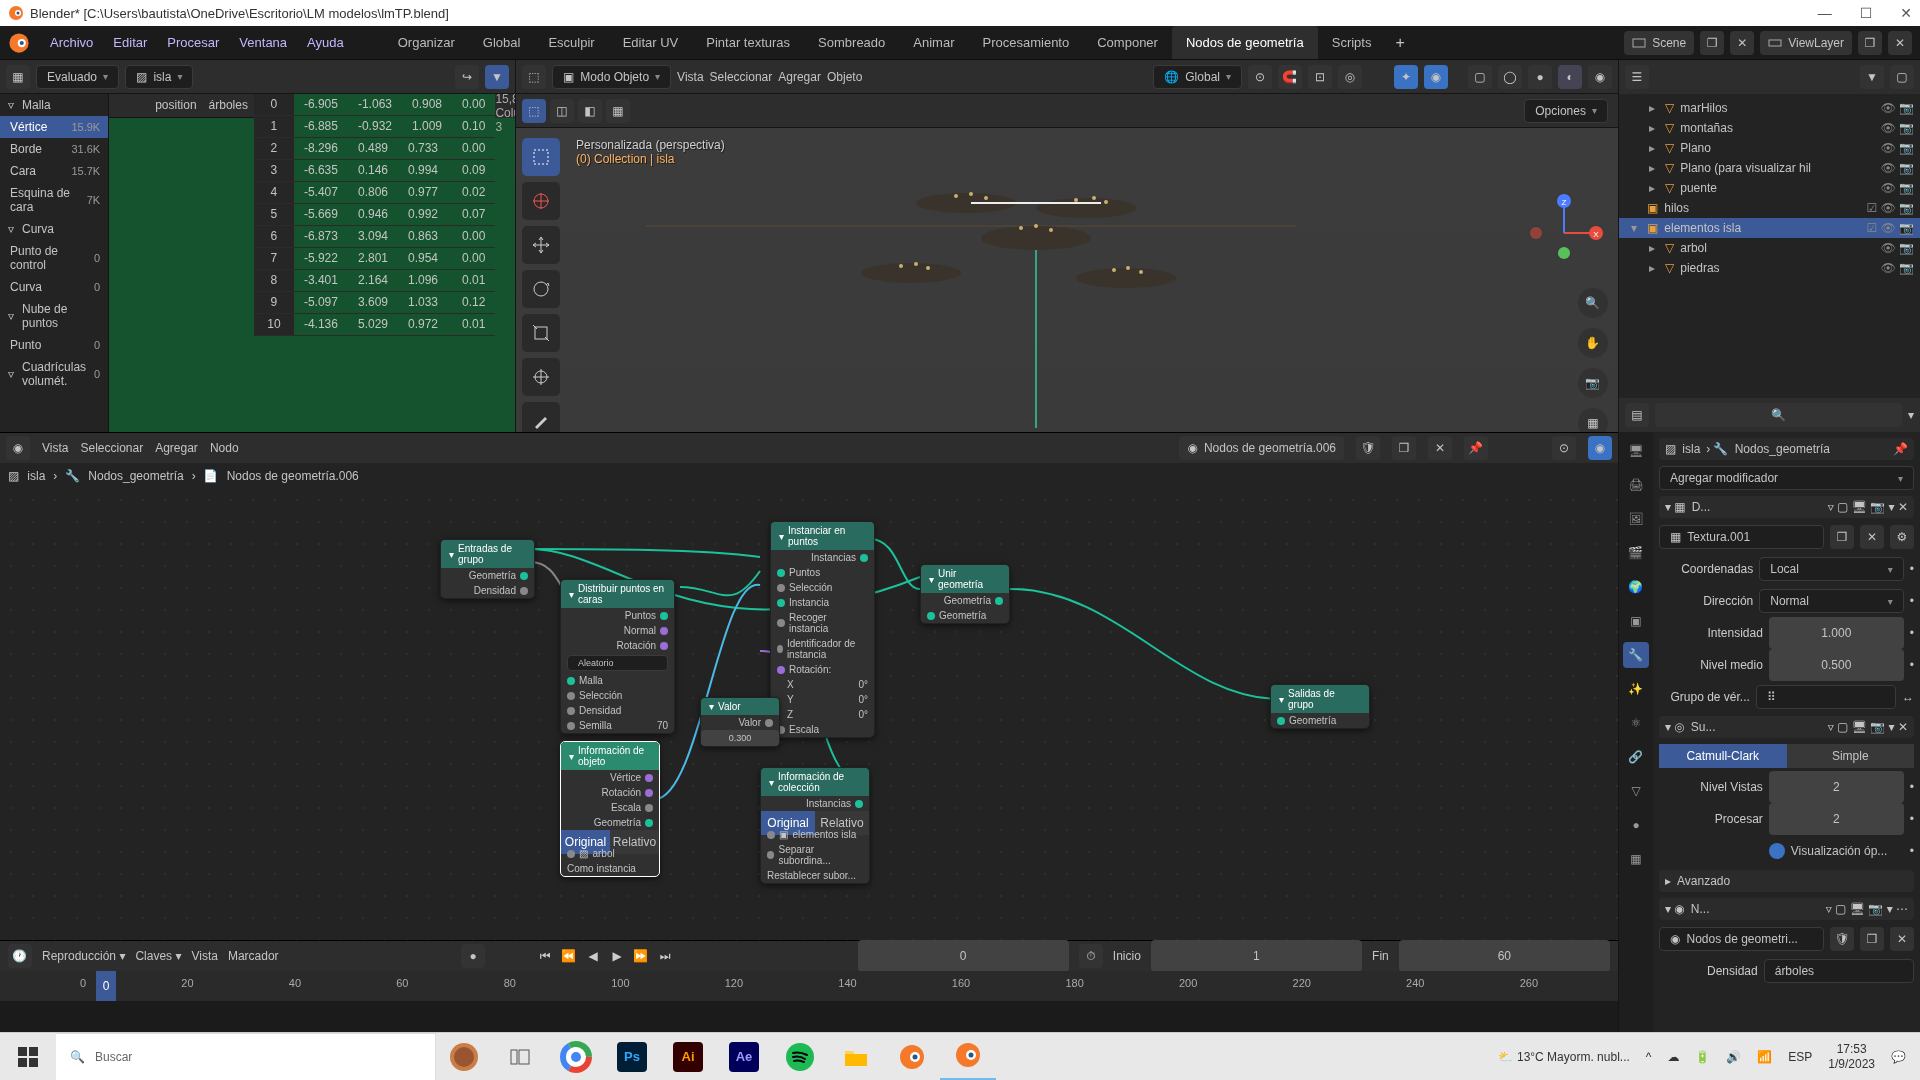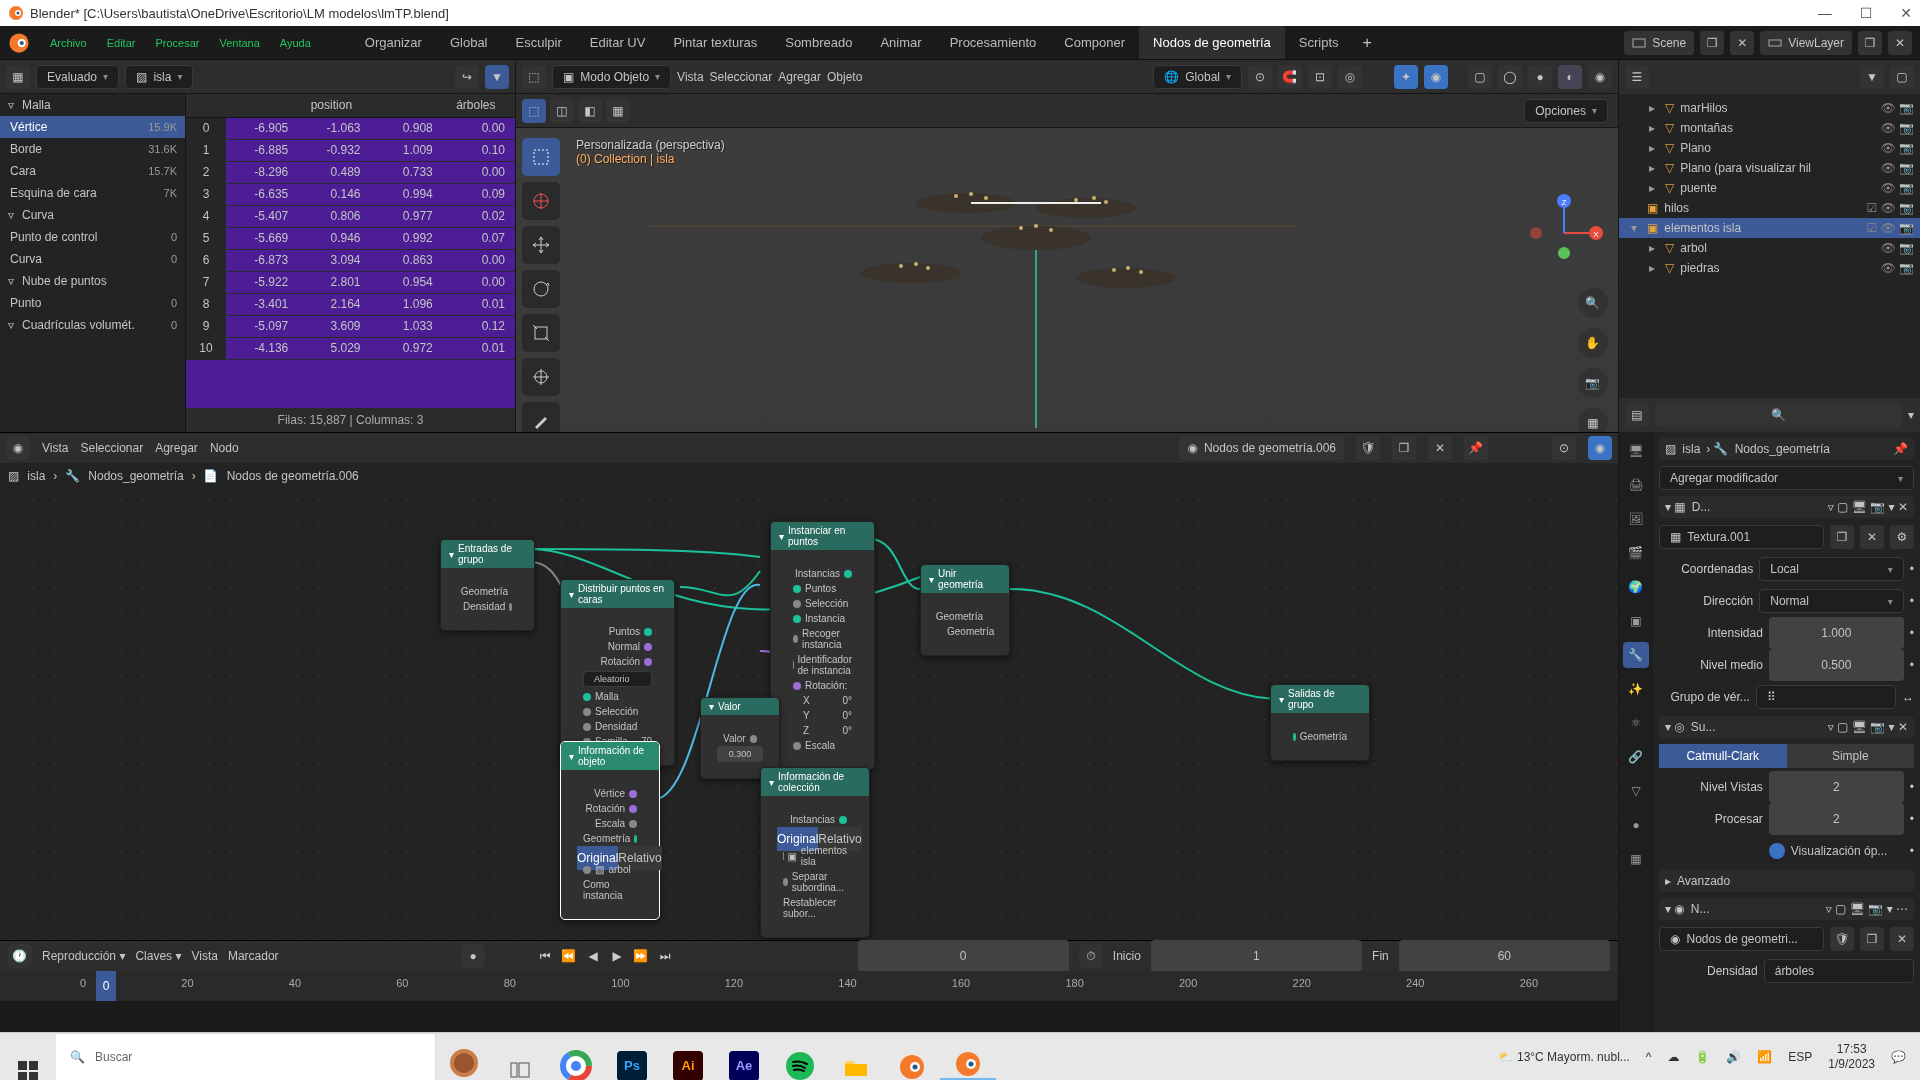--- a/index.html
+++ b/index.html
@@ -2,41 +2,41 @@
 <html><head>
 <meta charset="utf-8">
 <style>
 * { margin:0; padding:0; box-sizing:border-box; font-family:"Segoe UI",Arial,sans-serif; user-select:none; }
 body { width:1920px; height:1080px; background:#1b1b1b; color:#c4c4c4; font-size:12px; overflow:hidden; position:relative; }
 .titlebar{height:26px;background:#fff;display:flex;align-items:center;padding:0 8px;color:#333;font-size:13px;}
 .titlebar svg{margin-right:6px}
 .titlebar .winbtns{margin-left:auto;display:flex;gap:28px;font-size:14px;color:#555}
 .menubar{height:34px;background:#1b1b1b;border-bottom:1px solid #0f0f0f;display:flex;align-items:center;padding:0 8px;gap:0;}
 .menubar .blender-icon{width:22px;height:22px;margin-right:10px;border-radius:4px;}
-.menubar .m{padding:0 10px;height:100%;display:flex;align-items:center;cursor:pointer;font-size:11px;color:#22c55e}
+.menubar .m{padding:0 10px;height:100%;display:flex;align-items:center;cursor:pointer;font-size:13px;color:#c4b5fd}
 .menubar .tab{padding:0 14px;height:100%;display:flex;align-items:center;font-size:13px;color:#bbb;border-radius:4px 4px 0 0}
 .menubar .tab.active{background:#2e2e2e;color:#fff}
 .menubar .plus{padding:0 10px;font-size:16px}
 .menubar .right{margin-left:auto;display:flex;align-items:center;gap:6px}
 .pill{background:#333;border-radius:4px;padding:3px 8px;display:flex;align-items:center;gap:6px;height:24px}
 .iconbtn{width:24px;height:24px;display:flex;align-items:center;justify-content:center;background:#333;border-radius:4px;cursor:pointer}
 
 
 .upper{position:absolute;top:60px;left:0;right:0;height:372px;display:flex}
 .spreadsheet{width:516px;background:#232323;border-right:1px solid #151515;display:flex;flex-direction:column}
 .ss-head{height:34px;background:#2d2d2d;display:flex;align-items:center;padding:0 6px;gap:6px;border-bottom:1px solid #151515}
 .dd{background:#1e1e1e;border:1px solid #3a3a3a;border-radius:4px;padding:3px 10px;display:flex;align-items:center;gap:6px;height:24px;cursor:pointer}
 .dd .chev{font-size:10px;color:#888}
 .ss-body{flex:1;display:flex;overflow:hidden}
 .ss-tree{width:186px;background:#232323;border-right:1px solid #151515;font-size:12px}
 .tree-row{display:flex;align-items:center;padding:4px 8px;gap:8px;cursor:pointer}
 .tree-row.sel{background:#3b5a97;color:#fff}
 .tree-row .cnt{margin-left:auto;color:#9a9a9a;font-size:11px}
 .tree-sub{padding-left:10px}
-.ss-table{flex:1;display:flex;flex-direction:column;background:#4c1d95}
+.ss-table{flex:1;display:flex;flex-direction:row;background:#14532d}
 .ss-th{height:24px;background:#2b2b2b;display:flex;font-size:12px;border-bottom:1px solid #151515}
 .ss-th .c{flex:1;text-align:center;padding:4px 6px}
 .ss-tr{height:22px;display:flex;border-bottom:1px solid #2a2a2a}
 .ss-tr .c{flex:1;text-align:right;padding:3px 10px;font-variant-numeric:tabular-nums}
 .ss-tr .c.idx{flex:0 0 40px;background:#262626;text-align:center}
 .ss-foot{height:24px;background:#2b2b2b;display:flex;align-items:center;justify-content:center;font-size:12px;color:#aaa}
 
 .viewport{flex:1;background:#393939;position:relative;overflow:hidden}
 .vp-head{height:34px;background:#2d2d2d;display:flex;align-items:center;padding:0 6px;gap:6px;border-bottom:1px solid #151515}
 .vp-head2{height:34px;background:#2d2d2d;display:flex;align-items:center;justify-content:flex-end;padding:0 10px;gap:4px;border-bottom:1px solid #151515}
@@ -58,21 +58,21 @@
 
 
 .nodeed{position:absolute;top:432px;left:0;right:302px;height:508px;background:#1e1e1e;border-top:1px solid #000;display:flex;flex-direction:column}
 .ne-head{height:30px;background:#2d2d2d;display:flex;align-items:center;padding:0 6px;gap:12px}
 .ne-crumb{height:26px;background:#232323;display:flex;align-items:center;padding:0 8px;gap:8px;font-size:12px}
 .ne-canvas{flex:1;position:relative;background:#232323;background-image:radial-gradient(circle,#2e2e2e 1px,transparent 1px);background-size:22px 22px}
 .node{position:absolute;background:#303030;border:1px solid #222;border-radius:5px;font-size:10px;box-shadow:0 2px 6px #0008}
 .node .nh{background:#2a6b5f;padding:3px 8px;border-radius:4px 4px 0 0;color:#fff;font-size:10px;display:flex;align-items:center;gap:4px}
 .node.selected{border:1px solid #fff}
 .node.selected .nh{background:#2a8b6f}
-.node .nb{padding:16px}
+.node .nb{padding:0}
 .node .sock{padding:2px 6px;display:flex;align-items:center;gap:4px}
 .node .sock.out{justify-content:flex-end}
 .sockdot{width:8px;height:8px;border-radius:50%;background:#1bc19a;display:inline-block}
 .sockdot.gray{background:#888}
 .sockdot.purple{background:#9b6dd7}
 
 
 .timeline{position:absolute;top:940px;left:0;right:302px;height:60px;background:#232323;border-top:1px solid #000}
 .tl-head{height:30px;background:#2d2d2d;display:flex;align-items:center;padding:0 8px;gap:10px}
 .tl-track{height:30px;position:relative;background:#2a2a2a}
@@ -90,21 +90,21 @@
 .btn-row{display:flex;gap:0}
 .btn-row .b{flex:1;height:24px;display:flex;align-items:center;justify-content:center;background:#383838;font-size:12px}
 .btn-row .b.active{background:#3b5a97;color:#fff}
 .panel-hdr{background:#2b2b2b;padding:4px 6px;display:flex;align-items:center;gap:6px;border-radius:4px}
 
 .status{position:absolute;bottom:0;left:0;right:0;height:18px;background:#1b1b1b;border-top:1px solid #000;display:flex;align-items:center;justify-content:flex-end;padding:0 8px;font-size:11px;color:#888}
 
 
 .taskbar{position:absolute;bottom:0;left:0;right:0;height:48px;background:#e8e8e8;display:flex;align-items:center;padding:0 0px;border-top:1px solid #ccc;z-index:100}
 .taskbar .search{width:380px;height:48px;background:#fff;border:1px solid #ddd;display:flex;align-items:center;padding:0 14px;gap:10px;color:#666;border-left:none}
-.taskbar .app{width:56px;height:48px;display:flex;align-items:flex-end;justify-content:center;cursor:pointer}
+.taskbar .app{width:56px;height:48px;display:flex;align-items:center;justify-content:center;cursor:pointer}
 .taskbar .tray{margin-left:auto;display:flex;align-items:center;gap:16px;padding:0 14px;color:#333;font-size:12px}
 .round{width:20px;height:20px;border-radius:4px}
 svg{overflow:visible}
 .playbtns{display:flex;gap:4px;align-items:center}
 .playbtns .pb{width:20px;height:20px;display:flex;align-items:center;justify-content:center;cursor:pointer;color:#ccc}
 </style>
 </head>
 <body>
 
 <div class="titlebar">

